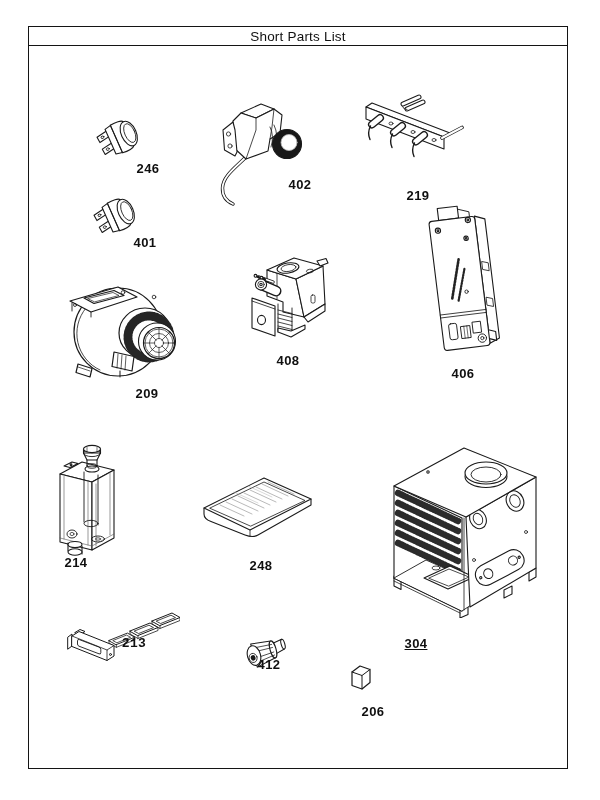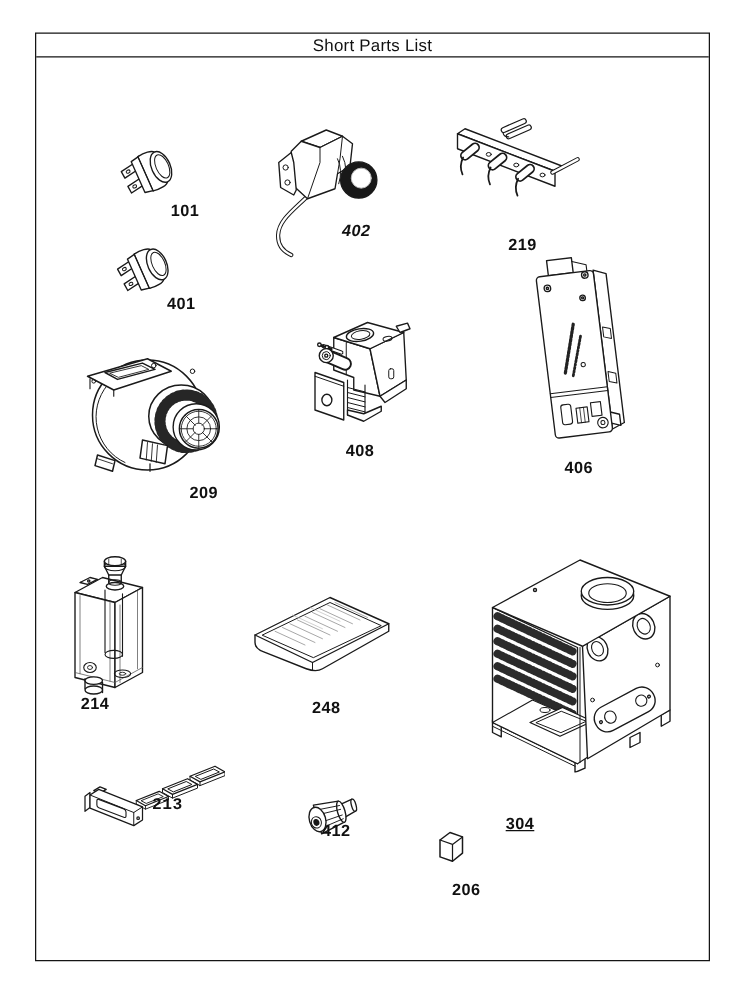--- a/index.html
+++ b/index.html
@@ -32,42 +32,42 @@
           <ellipse cx="8" cy="30.7" rx="1.6" ry="1.2" fill="none" stroke-width=".8"></ellipse>
           <path d="M13.5 11.5 L21 10 L21 40 L13.5 38.5 Z"></path>
           <path d="M20 10 C26 9 32 9.8 33.5 12 L33.5 38 C32 40.2 26 41 20 40 Z"></path>
           <line x1="20" y1="10" x2="20" y2="40" stroke-width=".8"></line>
           <ellipse cx="33.5" cy="25" rx="7.5" ry="13"></ellipse>
           <ellipse cx="34.6" cy="25" rx="5" ry="10" fill="none" stroke-width=".8"></ellipse>
         </g>
       </g>
     </svg>
   </div>
-  <span class="part-label" style="left:128px;top:161px;">101</span>
+  <span class="part-label" style="left:128px;top:161px;">246</span>
 
   <div class="part" style="left:213px;top:100px;width:96px;height:110px;">
     <svg width="96" height="110" viewBox="0 0 96 110">
       <g fill="#fff" stroke="#1a1a1a" stroke-width="1.1" stroke-linejoin="round" stroke-linecap="round">
         <path d="M34 56 C22 68 10 76 9.5 88 C9.2 96 13 101 20 104" fill="none" stroke-width="3.4"></path>
         <path d="M34 56 C22 68 10 76 9.5 88 C9.2 96 13 101 20 104" fill="none" stroke="#fff" stroke-width="1.8"></path>
         <path d="M28 13 L48 4 L61 9 L43 18 Z"></path>
         <path d="M20 21 L28 13 L43 18 L61 9 L69 15 L67 33 L57 39 L55 51 L33 59 L20 47 Z"></path>
         <path d="M43 18 L43 30 L33 59" fill="none" stroke-width=".8"></path>
         <path d="M61 9 L59 27 L57 39" fill="none" stroke-width=".8"></path>
         <path d="M20 22 L10 30 L11.5 50 L22 56 L24 52 L22 30 Z"></path>
         <circle cx="15.5" cy="34" r="2.1" fill="none" stroke-width=".8"></circle>
         <circle cx="17" cy="46" r="2.1" fill="none" stroke-width=".8"></circle>
         <path d="M57 27 q4.5 9 1 20" fill="none" stroke-width=".8"></path>
         <path d="M61 25 q5 10 1 23" fill="none" stroke-width=".8"></path>
         <circle cx="74" cy="44" r="14.5" fill="#181818"></circle>
         <circle cx="76" cy="42.5" r="8" fill="#fff" stroke="#bdbdbd" stroke-width=".8"></circle>
       </g>
     </svg>
   </div>
-  <span class="part-label" style="left:265px;top:177px;font-style:italic;">402</span>
+  <span class="part-label" style="left:280px;top:177px;">402</span>
 
   <div class="part" style="left:356px;top:94px;width:108px;height:68px;">
     <svg width="108" height="68" viewBox="0 0 108 68">
       <g fill="#fff" stroke="#1a1a1a" stroke-width="1.1" stroke-linejoin="round" stroke-linecap="round">
         <path d="M47 10 L63 3" fill="none" stroke-width="5"></path>
         <path d="M47 10 L63 3" fill="none" stroke="#fff" stroke-width="3"></path>
         <path d="M51 15 L67 8" fill="none" stroke-width="5"></path>
         <path d="M51 15 L67 8" fill="none" stroke="#fff" stroke-width="3"></path>
         <path d="M46.5 12.5 q.5 3 4.5 3" fill="none" stroke-width=".9"></path>
         <path d="M10 13 L16 9 L94 39 L88 43 Z"></path>
@@ -195,21 +195,21 @@
         <circle cx="95" cy="63" r="4.5" fill="none" stroke-width=".7"></circle>
         <path d="M99.5 63 L110 63 M97.8 65.8 L105.6 73.6 M95 67.5 L95 78 M92.2 65.8 L84.4 73.6 M90.5 63 L80 63 M92.2 60.2 L84.4 52.4 M95 58.5 L95 48 M97.8 60.2 L105.6 52.4" fill="none" stroke-width=".7"></path>
         <path d="M50 72 L70 76.5 L68 91 L48 86.5 Z"></path>
         <path d="M54 74 L53 88 M58 75 L57 89 M62 76 L61 90" fill="none" stroke-width=".7"></path>
         <path d="M56 91 L56 97" fill="none" stroke-width="1"></path>
         <path d="M14 84 L28 88.5 L26 97 L12 92.5 Z"></path>
         <path d="M14 87 L26 91" fill="none" stroke-width=".7"></path>
       </g>
     </svg>
   </div>
-  <span class="part-label" style="left:143px;top:386px;">209</span>
+  <span class="part-label" style="left:127px;top:386px;">209</span>
 
   <div class="part" style="left:52px;top:442px;width:80px;height:114px;">
     <svg width="80" height="114" viewBox="0 0 80 114">
       <g fill="#fff" stroke="#1a1a1a" stroke-width="1.1" stroke-linejoin="round" stroke-linecap="round">
         <path d="M8 32 L30 20 L62 28 L40 40 Z"></path>
         <path d="M8 32 L8 100 L40 108 L40 40 Z"></path>
         <path d="M40 40 L62 28 L62 96 L40 108 Z"></path>
         <path d="M12 34.5 L12 97 M36 39 L36 103 M58 31 L58 93 M44 42 L44 104" stroke="#555" stroke-width=".6" fill="none"></path>
         <path d="M8 96 L40 104 L62 92" stroke="#555" stroke-width=".6" fill="none"></path>
         <path d="M32 30 L32 80 M46 33 L46 83" stroke-width=".9" fill="none"></path>
@@ -290,21 +290,21 @@
             <circle cx="136" cy="127.5" r="1.1"></circle>
         </g>
         <path d="M8 46 L78 8 L150 37 L80 77 Z"></path>
         <circle cx="42" cy="32" r="1.2"></circle>
         <ellipse cx="100" cy="36.5" rx="21" ry="11" fill="none"></ellipse>
         <ellipse cx="100" cy="33" rx="21" ry="11"></ellipse>
         <ellipse cx="100" cy="34.5" rx="15" ry="7.5" fill="none" stroke-width=".9"></ellipse>
       </g>
     </svg>
   </div>
-  <span class="part-label" style="left:396px;top:651px;text-decoration:underline;">304</span>
+  <span class="part-label" style="left:396px;top:636px;text-decoration:underline;">304</span>
 
   <div class="part" style="left:62px;top:606px;width:118px;height:66px;">
     <svg width="118" height="66" viewBox="0 0 118 66">
       <g fill="#fff" stroke="#1a1a1a" stroke-width="1" stroke-linejoin="round" stroke-linecap="round">
         <g transform="translate(90,8)">
           <path d="M0 7 L20 -1 L28 3.5 L8 11.5 Z"></path>
           <path d="M0 7 L0 10 L8 14.5 L8 11.5 M28 3.5 L28 6.5 L8 14.5" fill="none" stroke-width=".8"></path>
           <path d="M4.5 7 L19 1.2 L23.5 3.6 L9 9.4 Z" fill="none" stroke-width=".8"></path>
         </g>
         <g transform="translate(68,18)">

